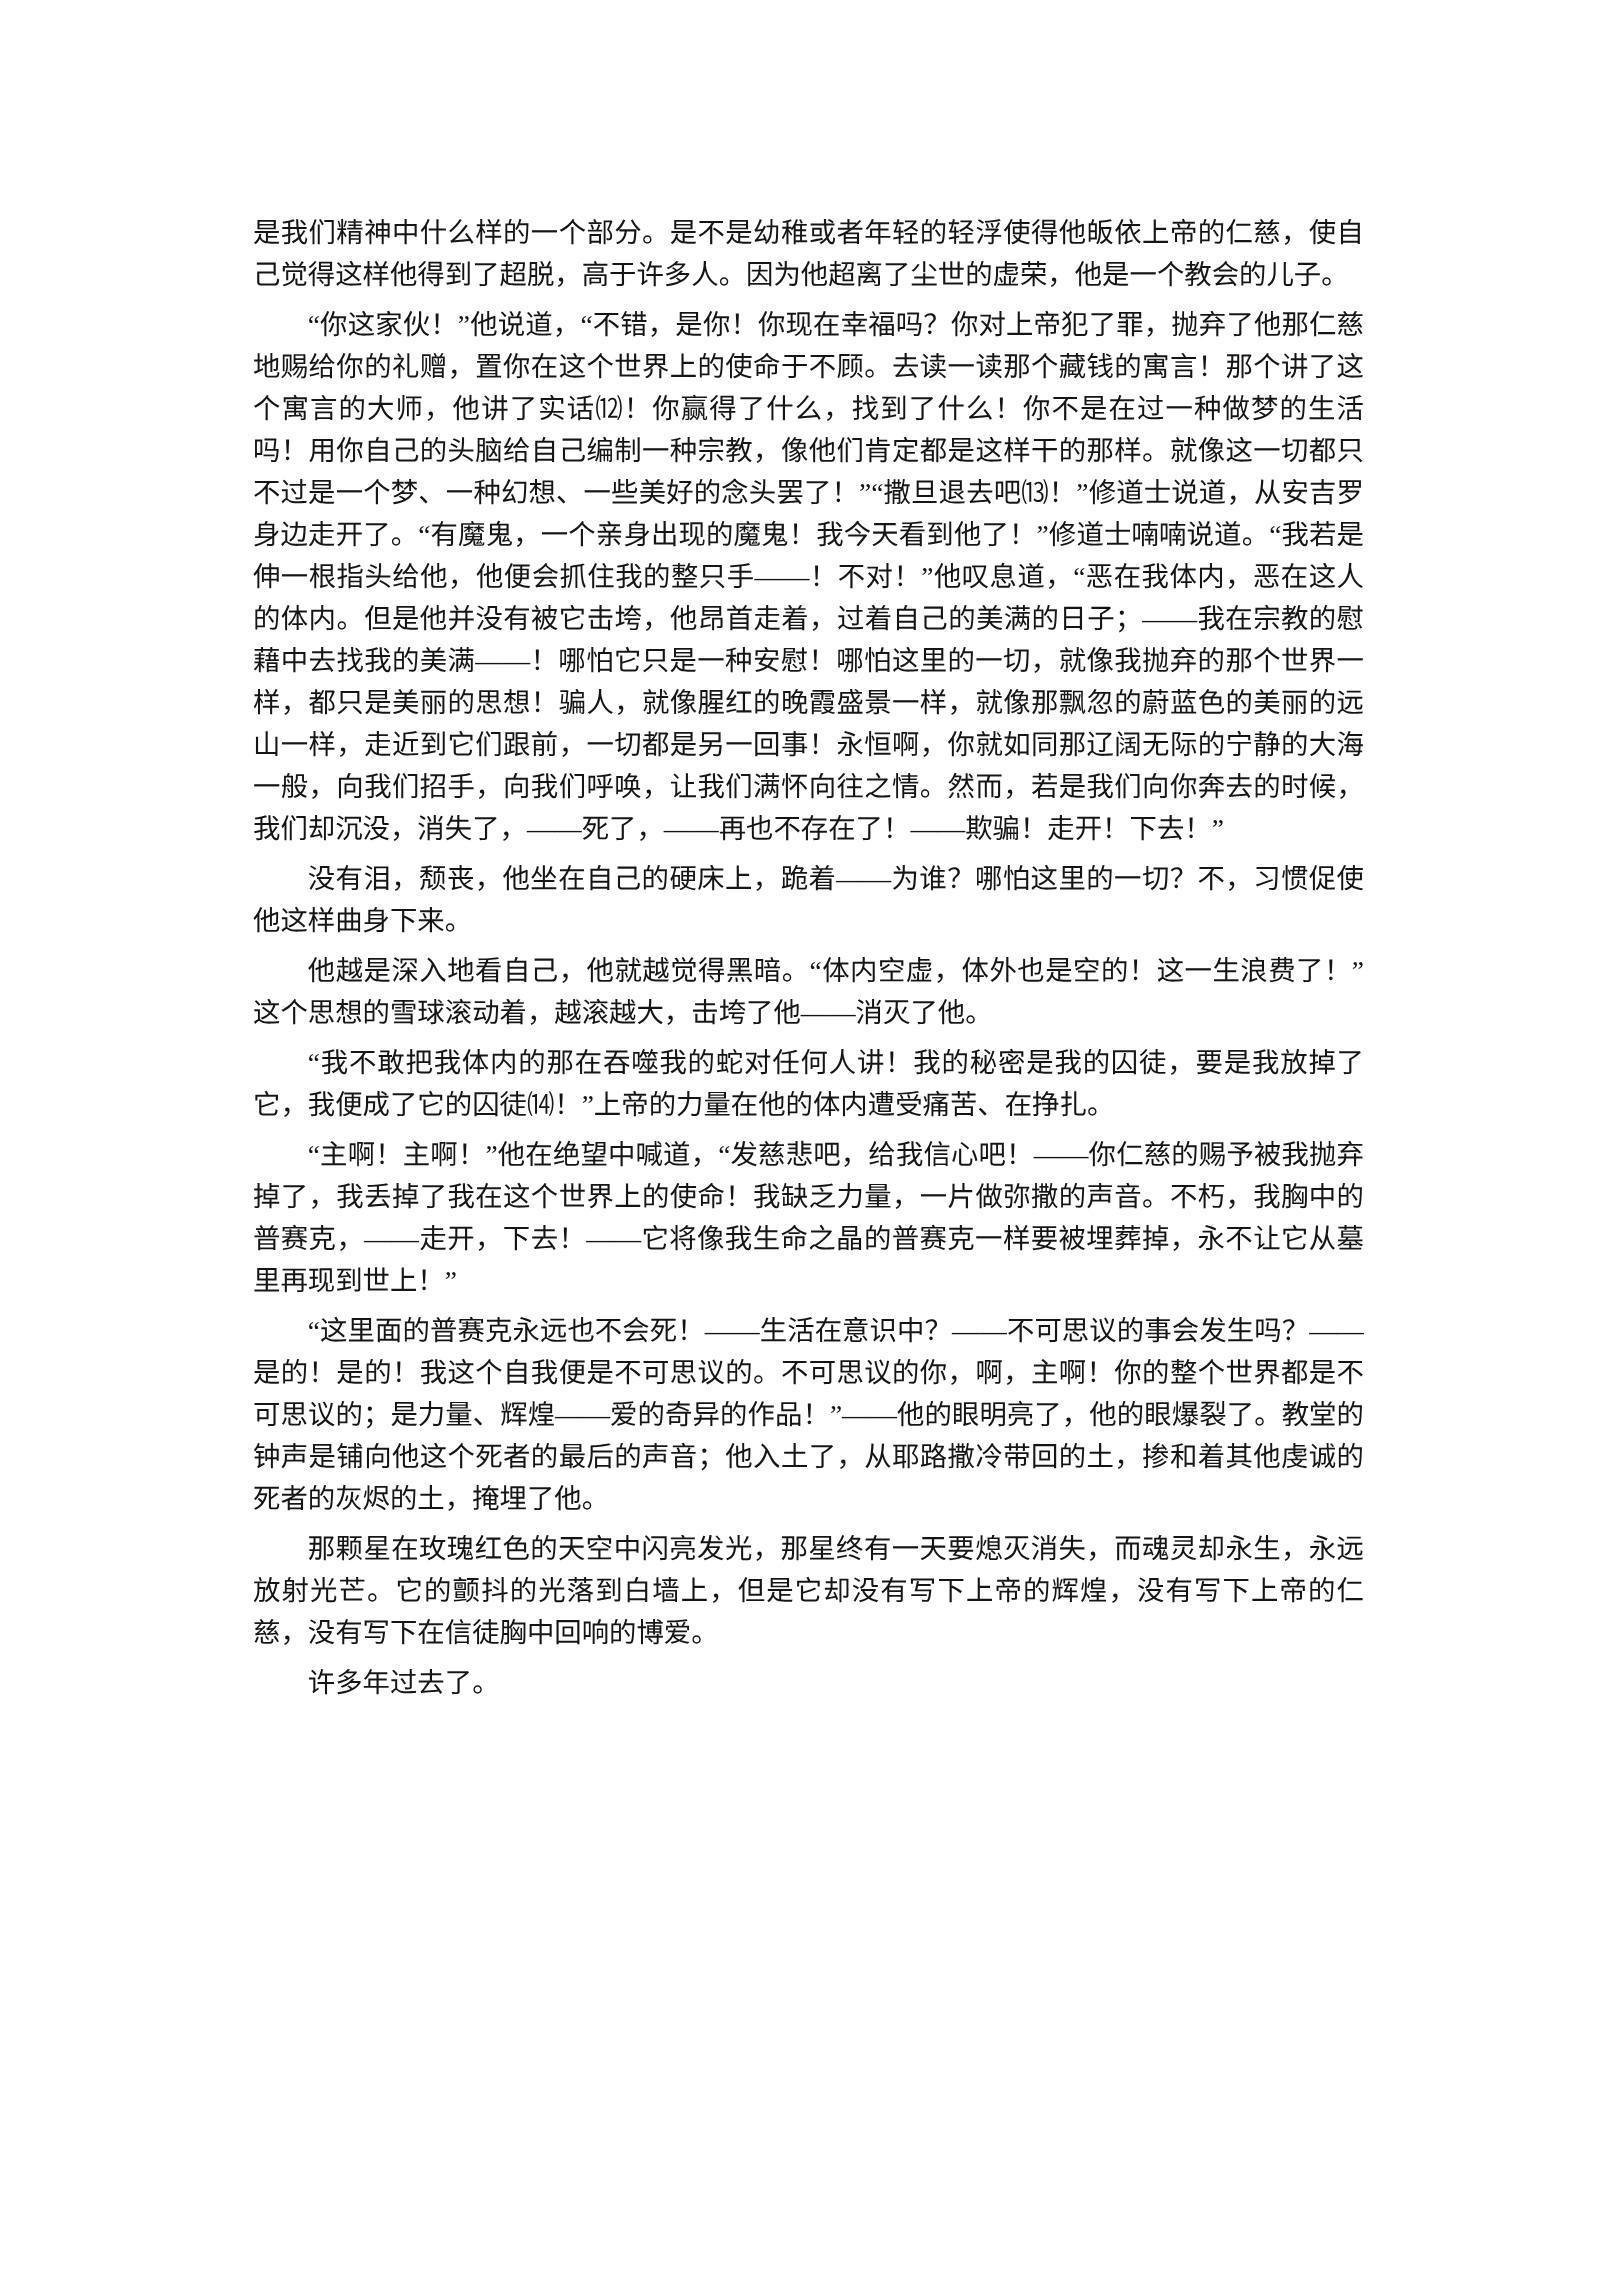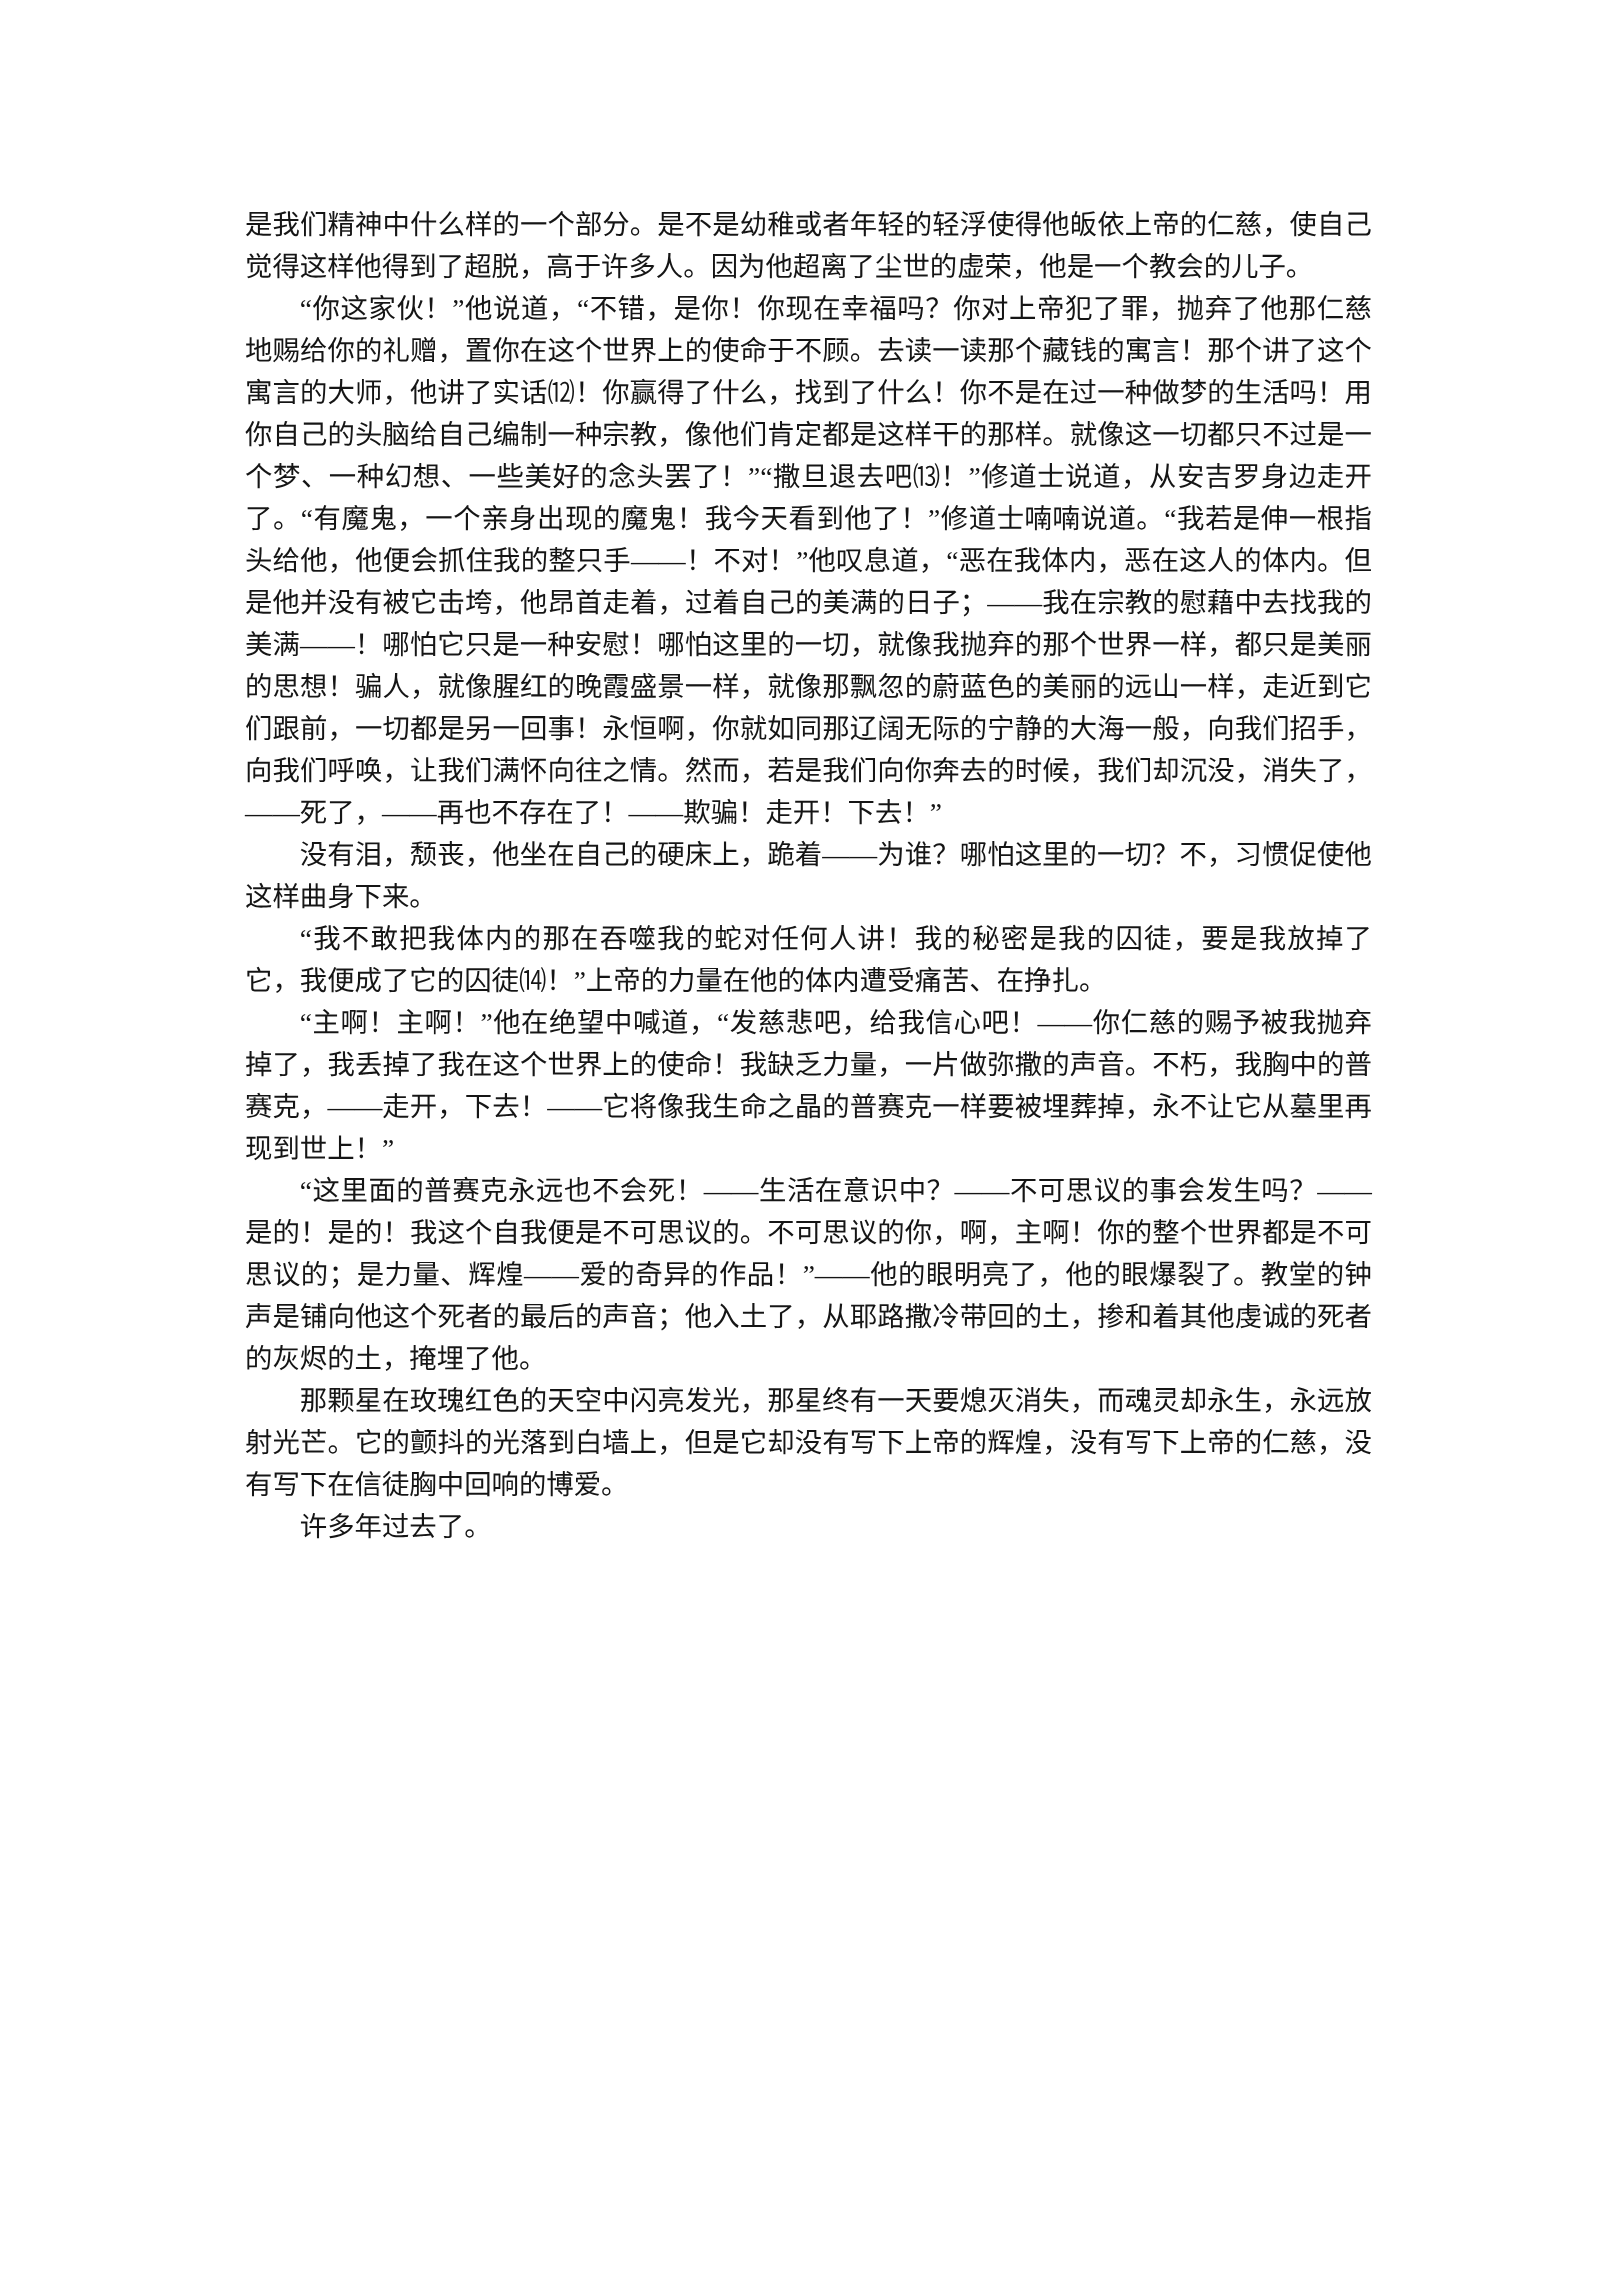--- a/index.html
+++ b/index.html
@@ -18,33 +18,34 @@
     left: 245px;
     top: 204px;
     width: 1127px;
     color: #151515;
     font-size: 27.4px;
     line-height: 42px;
     text-align: justify;
     text-justify: inter-ideograph;
   }
   .para {
-    margin: 0;
+    margin: 8px;
     padding: 0;
   }
   .para.indent {
     text-indent: 2em;
   }
 </style>
 </head>
 <body>
 
 <div class="page-text" id="paragraph-container" style="color: rgb(21, 21, 21);">
     <p class="para">是我们精神中什么样的一个部分。是不是幼稚或者年轻的轻浮使得他皈依上帝的仁慈，使自己觉得这样他得到了超脱，高于许多人。因为他超离了尘世的虚荣，他是一个教会的儿子。</p>
     <p class="para indent">“你这家伙！”他说道，“不错，是你！你现在幸福吗？你对上帝犯了罪，抛弃了他那仁慈地赐给你的礼赠，置你在这个世界上的使命于不顾。去读一读那个藏钱的寓言！那个讲了这个寓言的大师，他讲了实话⑿！你赢得了什么，找到了什么！你不是在过一种做梦的生活吗！用你自己的头脑给自己编制一种宗教，像他们肯定都是这样干的那样。就像这一切都只不过是一个梦、一种幻想、一些美好的念头罢了！”“撒旦退去吧⒀！”修道士说道，从安吉罗身边走开了。“有魔鬼，一个亲身出现的魔鬼！我今天看到他了！”修道士喃喃说道。“我若是伸一根指头给他，他便会抓住我的整只手——！不对！”他叹息道，“恶在我体内，恶在这人的体内。但是他并没有被它击垮，他昂首走着，过着自己的美满的日子；——我在宗教的慰藉中去找我的美满——！哪怕它只是一种安慰！哪怕这里的一切，就像我抛弃的那个世界一样，都只是美丽的思想！骗人，就像腥红的晚霞盛景一样，就像那飘忽的蔚蓝色的美丽的远山一样，走近到它们跟前，一切都是另一回事！永恒啊，你就如同那辽阔无际的宁静的大海一般，向我们招手，向我们呼唤，让我们满怀向往之情。然而，若是我们向你奔去的时候，我们却沉没，消失了，——死了，——再也不存在了！——欺骗！走开！下去！”</p>
     <p class="para indent">没有泪，颓丧，他坐在自己的硬床上，跪着——为谁？哪怕这里的一切？不，习惯促使他这样曲身下来。</p>
+    <p class="para indent">他越是深入地看自己，他就越觉得黑暗。“体内空虚，体外也是空的！这一生浪费了！”这个思想的雪球滚动着，越滚越大，击垮了他——消灭了他。</p>
     <p class="para indent">“我不敢把我体内的那在吞噬我的蛇对任何人讲！我的秘密是我的囚徒，要是我放掉了它，我便成了它的囚徒⒁！”上帝的力量在他的体内遭受痛苦、在挣扎。</p>
     <p class="para indent">“主啊！主啊！”他在绝望中喊道，“发慈悲吧，给我信心吧！——你仁慈的赐予被我抛弃掉了，我丢掉了我在这个世界上的使命！我缺乏力量，一片做弥撒的声音。不朽，我胸中的普赛克，——走开，下去！——它将像我生命之晶的普赛克一样要被埋葬掉，永不让它从墓里再现到世上！”</p>
     <p class="para indent">“这里面的普赛克永远也不会死！——生活在意识中？——不可思议的事会发生吗？——是的！是的！我这个自我便是不可思议的。不可思议的你，啊，主啊！你的整个世界都是不可思议的；是力量、辉煌——爱的奇异的作品！”——他的眼明亮了，他的眼爆裂了。教堂的钟声是铺向他这个死者的最后的声音；他入土了，从耶路撒冷带回的土，掺和着其他虔诚的死者的灰烬的土，掩埋了他。</p>
     <p class="para indent">那颗星在玫瑰红色的天空中闪亮发光，那星终有一天要熄灭消失，而魂灵却永生，永远放射光芒。它的颤抖的光落到白墙上，但是它却没有写下上帝的辉煌，没有写下上帝的仁慈，没有写下在信徒胸中回响的博爱。</p>
     <p class="para indent">许多年过去了。</p>
   </div>
 
 
 </body></html>

